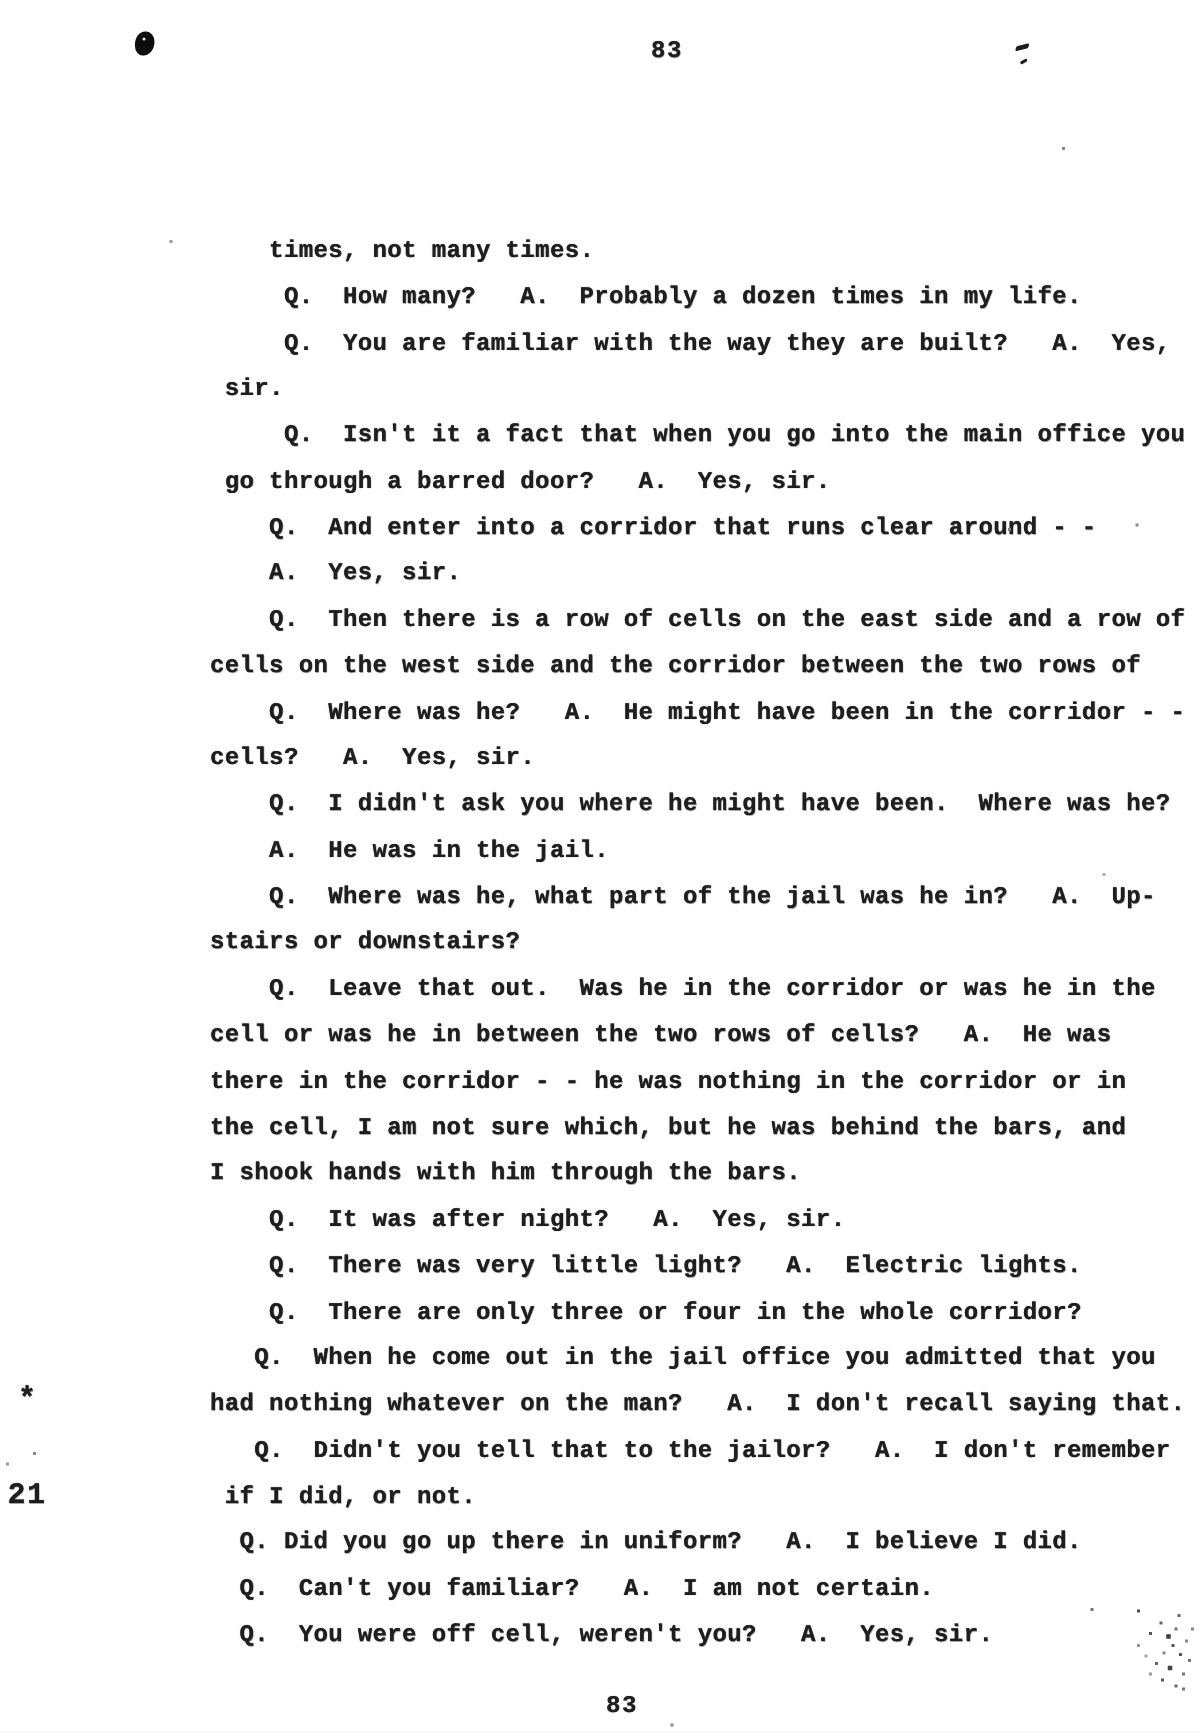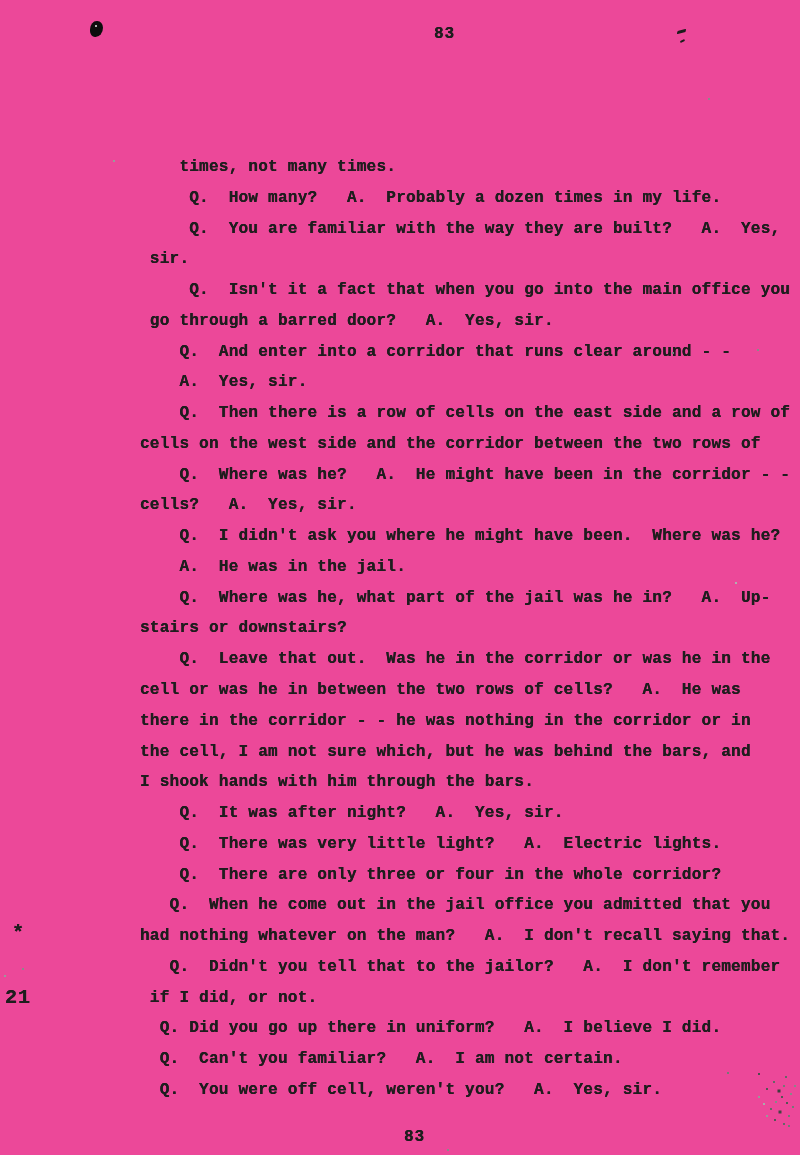--- a/index.html
+++ b/index.html
@@ -1,18 +1,18 @@
 <!DOCTYPE html>
 <html><head>
 <meta charset="utf-8">
 <style>
   html,body { margin:0; padding:0; background:#e8e8e6; }
   .page {
     position:relative; width:800px; height:1155px;
-    background:#ec4899; overflow:hidden;
+    background:#ffffff; overflow:hidden;
     font-family:"Liberation Mono","DejaVu Sans Mono",monospace;
   }
   .typew {
     font-weight:700; color:#1e1e1e;
     text-shadow:0 0 0.6px rgba(15,15,15,0.85), 0.4px 0.4px 0 rgba(40,40,40,0.35);
   }
   .pagenum-top { position:absolute; left:434px; top:25px; font-size:16px; letter-spacing:1px; }
   .pagenum-bottom { position:absolute; left:404px; top:1128px; font-size:16px; letter-spacing:1px; }
   .body-text {
     position:absolute; left:100px; top:152px; width:690px;

